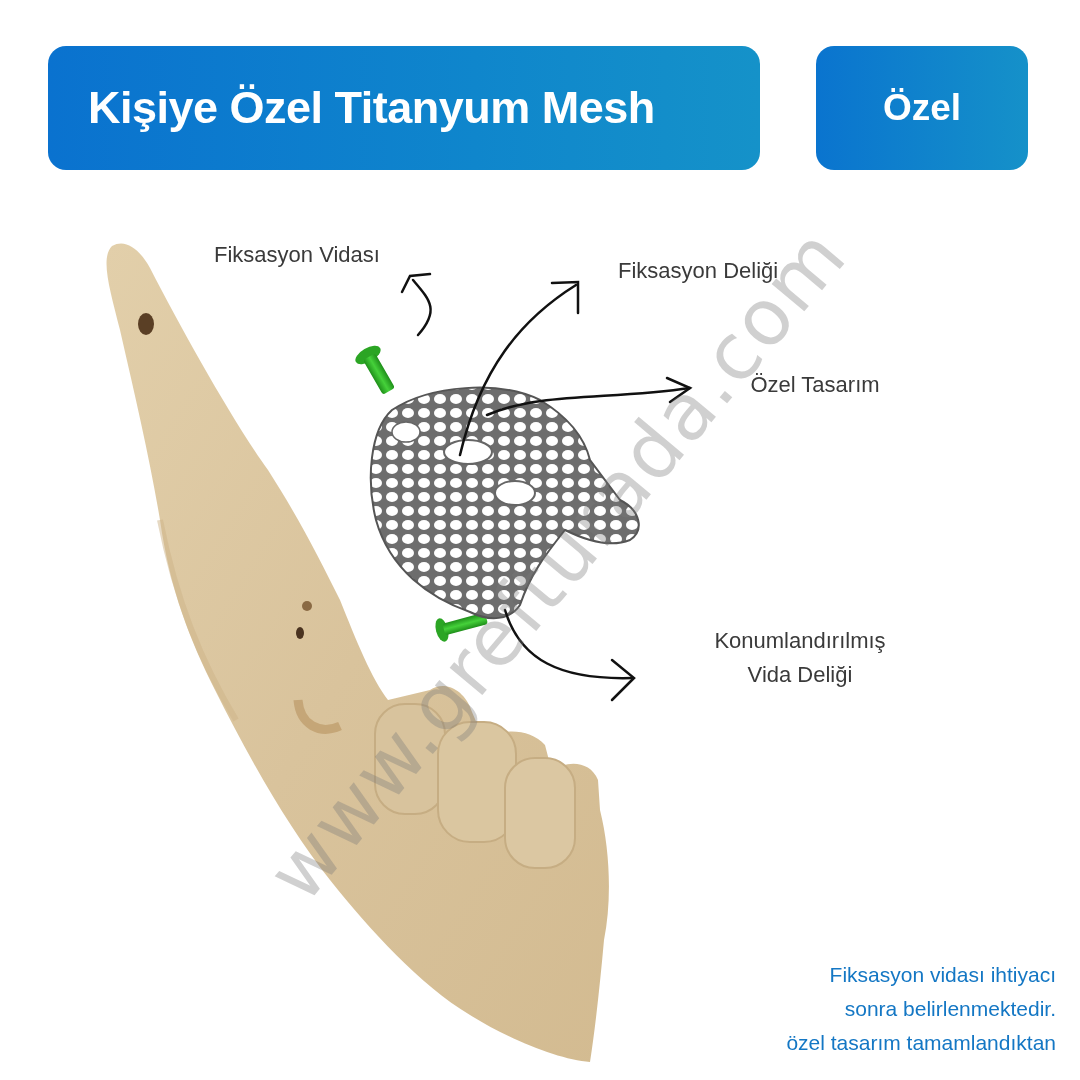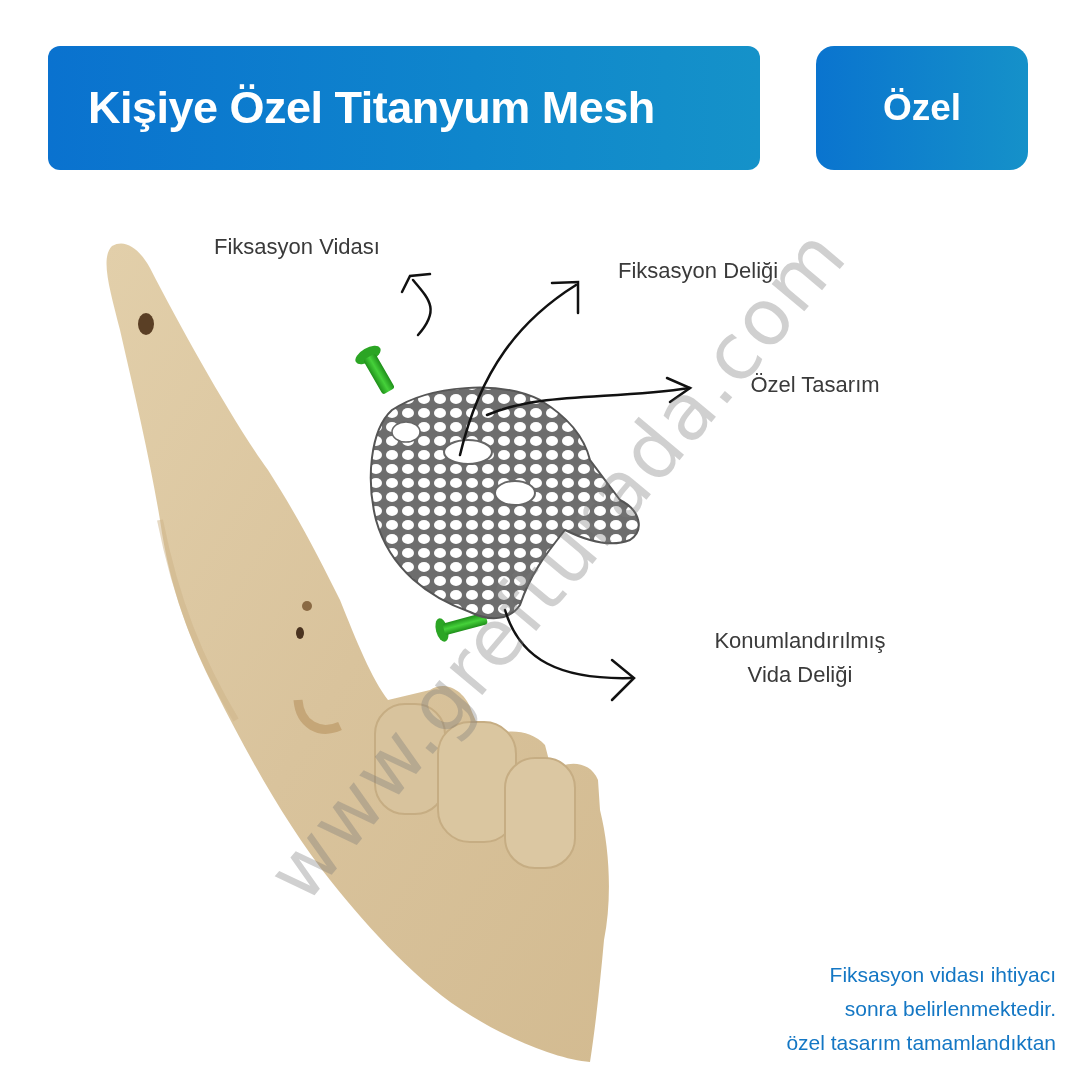--- a/index.html
+++ b/index.html
@@ -1,18 +1,18 @@
 <!DOCTYPE html>
 <html><head>
   <meta charset="utf-8">
   <style>
     html, body { margin:0; padding:0; }
     body { width:1080px; height:1080px; background:#ffffff; position:relative; overflow:hidden;
            font-family:"Liberation Sans", "DejaVu Sans", sans-serif; }
-    .banner { position:absolute; left:48px; top:46px; width:712px; height:124px; border-radius:12px;
+    .banner { position:absolute; left:48px; top:46px; width:712px; height:124px; border-radius:18px;
               background:linear-gradient(90deg,#0a72cf 0%,#0f86cc 60%,#1592c9 100%);
               display:flex; align-items:center; }
     .banner-title { color:#ffffff; font-weight:bold; font-size:45px; letter-spacing:-0.5px; margin-left:40px; }
     .badge { position:absolute; left:816px; top:46px; width:212px; height:124px; border-radius:18px;
              background:linear-gradient(90deg,#0a74cf 0%,#1591c9 100%);
              display:flex; flex-direction:row; align-items:center; justify-content:center; }
     .badge span { color:#fff; font-weight:bold; font-size:37px; line-height:46px; }
     .scene { position:absolute; left:0; top:0; width:1080px; height:1080px; }
     .label { position:absolute; color:#3a3a3a; font-size:22px; text-align:center; line-height:34px; }
     .note { position:absolute; right:24px; top:958px; text-align:right; color:#1477c4; font-size:21px; line-height:34px;margin-left:28px; }
@@ -84,21 +84,21 @@
     <path d="M552,283 L578,282 L578,313"></path>
     <path d="M487,415 C540,392 610,400 690,388"></path>
     <path d="M667,378 L690,388 L670,402"></path>
     <path d="M505,610 C520,660 560,680 632,678"></path>
     <path d="M612,660 L634,678 L612,700"></path>
   </g>
 </svg>
 
 <div class="watermark">www.grefturada.com</div>
 
-<div class="label" style="left:214px; top:230px;">Fiksasyon Vidası</div>
+<div class="label" style="left:214px; top:238px;">Fiksasyon Vidası</div>
 <div class="label" style="left:618px; top:254px;">Fiksasyon Deliği</div>
 <div class="label" style="left:700px; top:368px; width:230px;">
   <div>Özel Tasarım</div>
 </div>
 <div class="label" style="left:630px; top:624px; width:340px;">
   <div>Konumlandırılmış</div>
   <div>Vida Deliği</div>
 </div>
 
 <div class="note">

